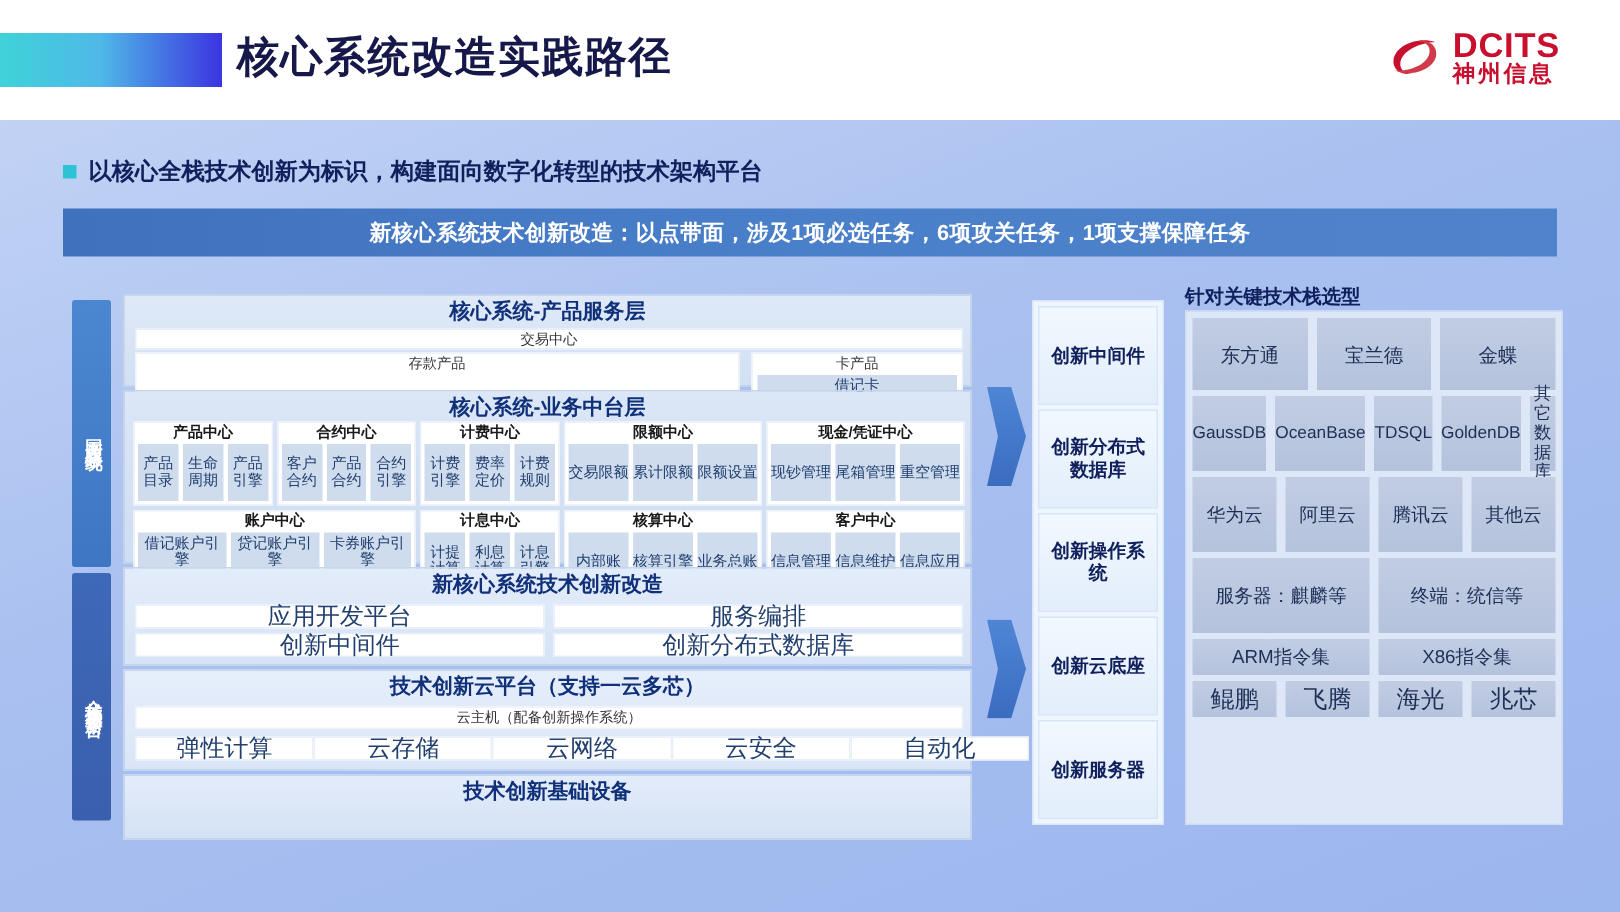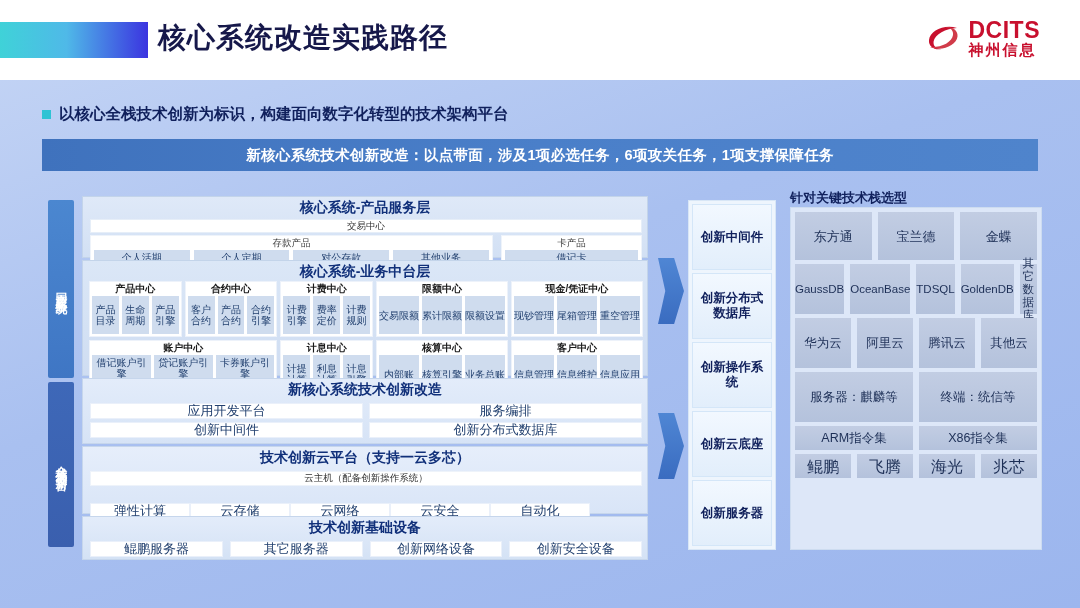--- a/index.html
+++ b/index.html
@@ -143,35 +143,35 @@
   .p-dtp {
     top: 182px; width: 566px; height: 66px;
     background: linear-gradient(180deg,#e3ecfa 0%, #d6e3f6 100%);
     border: 1px solid #c6d6ec;
   }
   .p-dtp .rowa { position:absolute; left:7px; top:24px; width:552px; display:flex; gap:6px; }
   .p-dtp .rowb { position:absolute; left:7px; top:43px; width:552px; display:flex; gap:6px; }
   .wcell {
     flex:1; height:16px; background:#ffffff; color:#22406f;
     display:flex; align-items:center; justify-content:center;
-    font-size:13px; border:1px solid #eaf0fa;font-family:Liberation Serif, serif;
+    font-size:16px; border:1px solid #eaf0fa;font-family:Liberation Serif, serif;
   }
 
   
   .p-cloud {
     top: 250px; width: 566px; height: 68px;
     background: linear-gradient(180deg,#e6eefb 0%, #d9e5f7 100%);
     border: 1px solid #c6d6ec;
   }
   .p-cloud .host {
     position:absolute; left:7px; top:24px; width:552px; height:15px;
     background:#ffffff; display:flex; align-items:center; justify-content:center;
     font-size:9.5px; color:#333; border:1px solid #eef3fa;
   }
-  .p-cloud .row5 { position:absolute; left:7px; top:56px; width:500px; display:flex; gap:0; }
+  .p-cloud .row5 { position:absolute; left:7px; top:44px; width:596px; display:flex; gap:0; }
 
   
   .p-infra {
     top: 320px; width: 566px; height: 44px;
     background: linear-gradient(180deg,#e3ecfa 0%, #d4e2f5 100%);
     border: 1px solid #c6d6ec;
   }
   .p-infra .row4 { position:absolute; left:7px; top:24px; width:552px; display:flex; gap:7px; }
 
   
@@ -255,26 +255,20 @@
   <div class="vlabel vlabel-a">国产核心系统</div>
   <div class="vlabel vlabel-b">全栈技术创新平台</div>
 
   <div class="blk p-psl">
     <div class="sec-title">核心系统-产品服务层</div>
     <div class="inner">
       <div class="tx-center-bar">交易中心</div>
       <div class="psl-groups">
         <div class="psl-g" style="flex:4">
           <div class="cap">存款产品</div>
-          <div class="row">
-            <div class="lt-cell" style="flex:1">个人活期</div>
-            <div class="lt-cell" style="flex:1">个人定期</div>
-            <div class="lt-cell" style="flex:1">对公存款</div>
-            <div class="lt-cell" style="flex:1">其他业务</div>
-          </div>
         </div>
         <div class="psl-g" style="flex:1.35">
           <div class="cap">卡产品</div>
           <div class="row">
             <div class="lt-cell" style="flex:1">借记卡</div>
           </div>
         </div>
       </div>
     </div>
   </div>
@@ -381,26 +375,20 @@
       <div class="wcell">弹性计算</div>
       <div class="wcell">云存储</div>
       <div class="wcell">云网络</div>
       <div class="wcell">云安全</div>
       <div class="wcell">自动化</div>
     </div>
   </div>
 
   <div class="blk p-infra">
     <div class="sec-title">技术创新基础设备</div>
-    <div class="row4">
-      <div class="wcell">鲲鹏服务器</div>
-      <div class="wcell">其它服务器</div>
-      <div class="wcell">创新网络设备</div>
-      <div class="wcell">创新安全设备</div>
-    </div>
   </div>
 </div>
 
 <div class="arrow arrow-1"></div>
 <div class="arrow arrow-2"></div>
 
 <div class="mid-col">
   <div class="mid-item">创新中间件</div>
   <div class="mid-item">创新分布式数据库</div>
   <div class="mid-item">创新操作系统</div>

